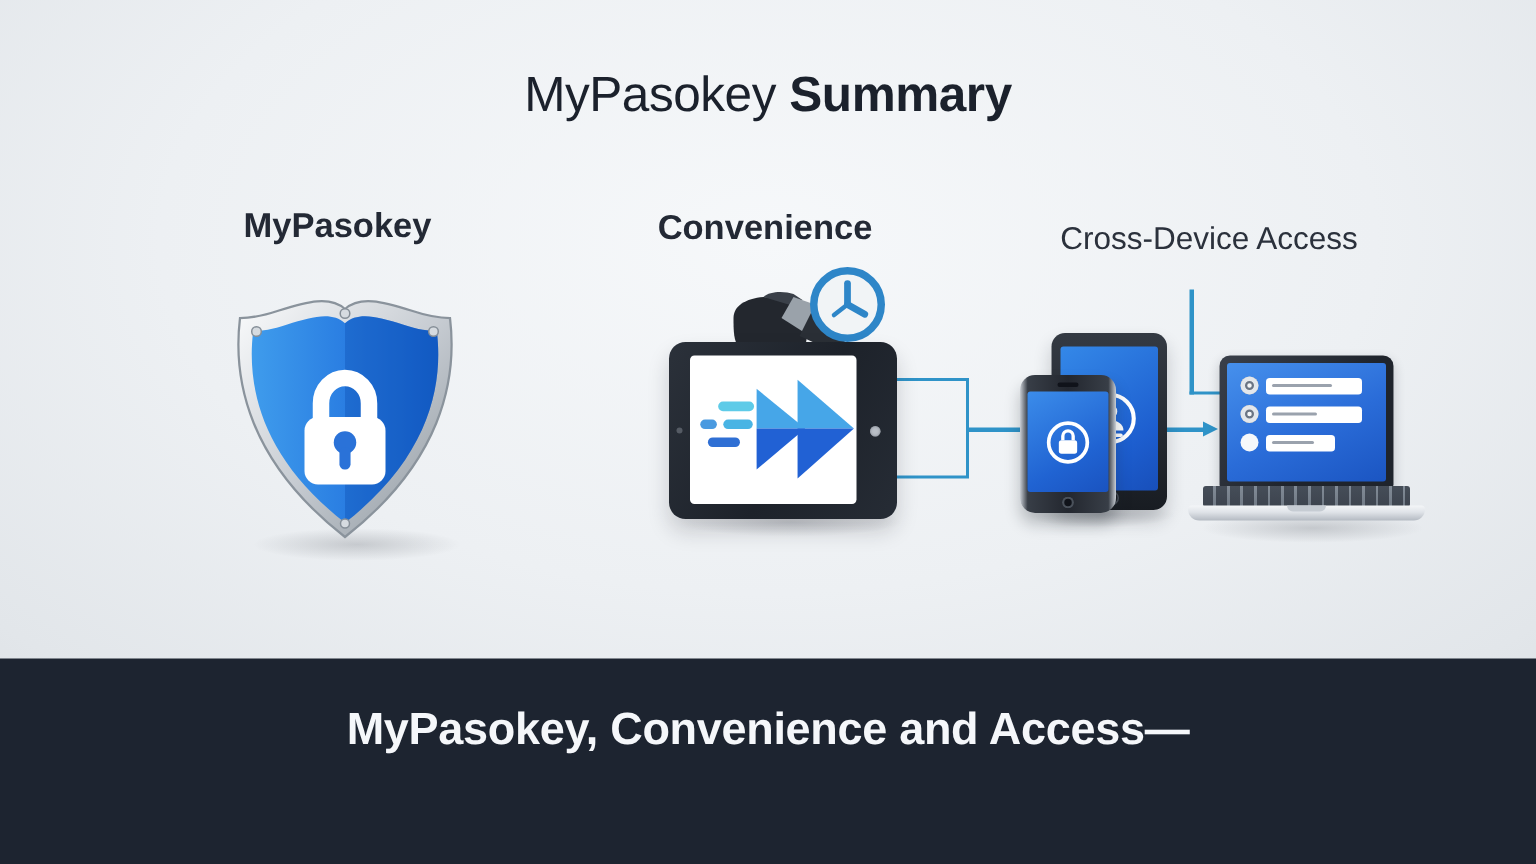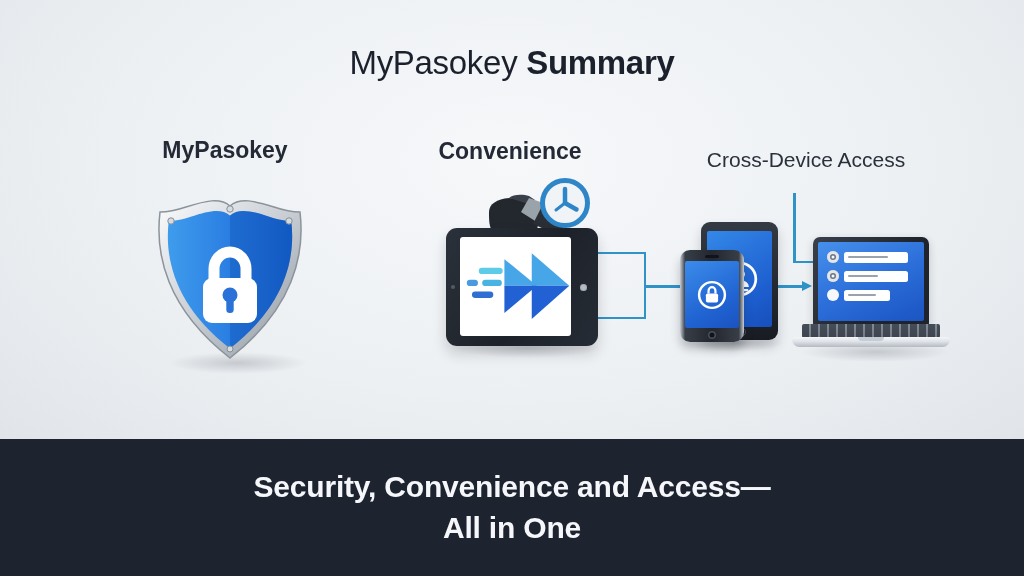--- a/index.html
+++ b/index.html
@@ -230,18 +230,17 @@
         </div>
       </div>
     </div>
     <div class="deck"></div>
     <div class="lip"></div>
     <div class="notch"></div>
   </div>
 
   <div class="band">
     <div class="bandtext">
-      <div>Security, Convenience and Access—</div>
-      <div>All in One</div>
+      <div>MyPasokey, Convenience and Access—</div>
     </div>
   </div>
 
 </div>
 
 </body></html>

